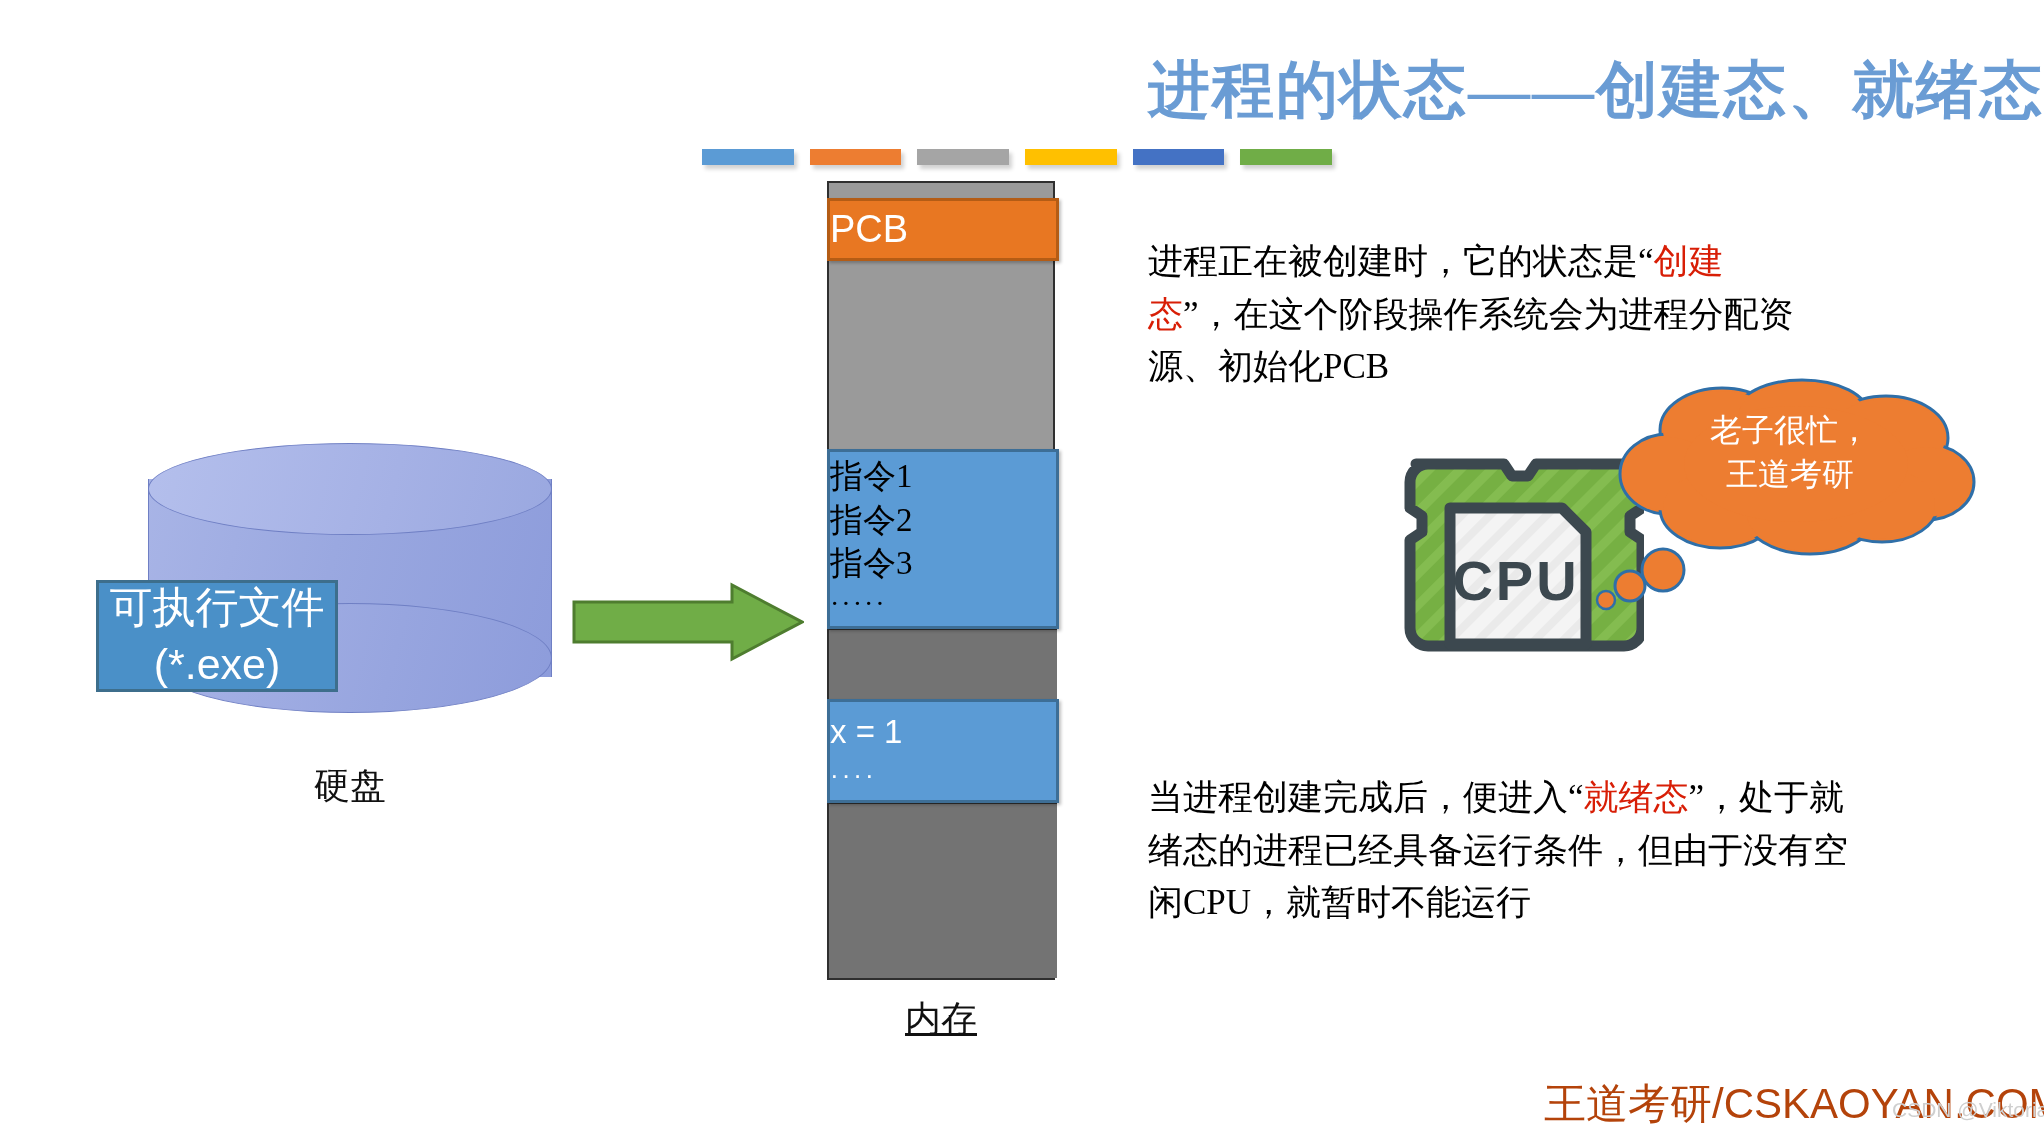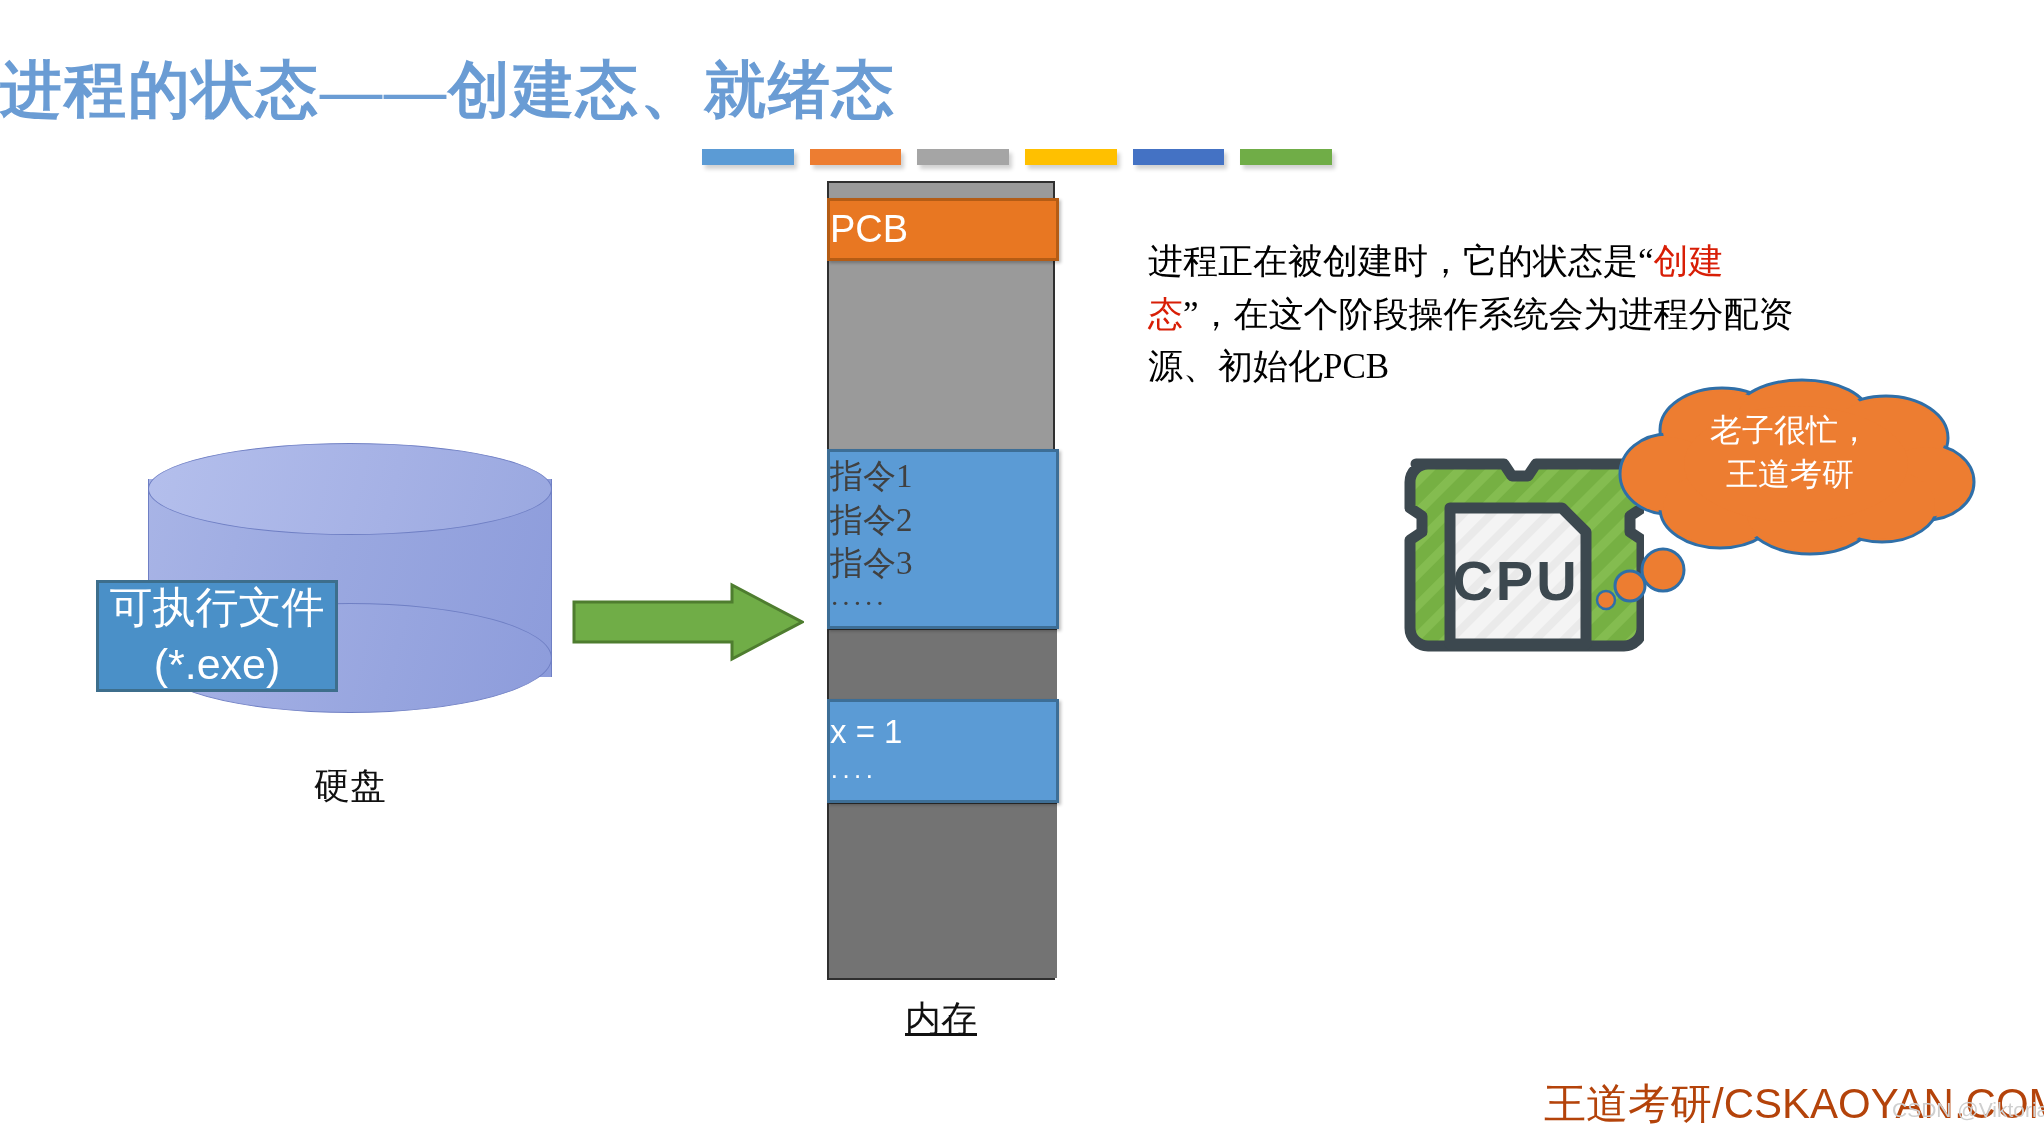--- a/index.html
+++ b/index.html
@@ -15,21 +15,21 @@
     width: 2044px;
     height: 1138px;
     background: #ffffff;
   }
 
   
   #title {
     position: absolute;
     left: 0; top: 48px;
     width: 2044px;
-    text-align: left;
+    text-align: right;
     font-family: "Liberation Serif", "DejaVu Serif", serif;
     font-size: 62px;
     font-weight: 700;
     color: #6a9cd4;
     letter-spacing: 2px;
     white-space: nowrap;
   }
   #accent-bars {
     position: absolute;
     left: 702px; top: 149px;
@@ -146,21 +146,21 @@
     color: #ffffff;
     font-size: 38px;
     font-family: "Liberation Sans", "DejaVu Sans", sans-serif;
     box-shadow: 2px 2px 3px rgba(0,0,0,0.25);
   }
   #code-block {
     top: 266px;
     height: 180px;
     background: #5b9bd5;
     border: 3px solid #3d6e96;
-    color: #404040;
+    color: #000000;
     font-size: 33px;
     line-height: 1.32;
     font-family: "Liberation Serif", "DejaVu Serif", serif;
     box-shadow: 2px 2px 3px rgba(0,0,0,0.25);
   }
   #code-block .dots { font-size: 28px; letter-spacing: 2px; }
   #data-block {
     top: 516px;
     height: 104px;
     background: #5b9bd5;
@@ -295,20 +295,23 @@
       <div>x = 1</div>
       <div class="dots">····</div>
     </div>
   </div>
   <div id="memory-label">内存</div>
 
   <div class="para" id="para-create">
     <span>进程正在被创建时，它的状态是“</span><span class="hl">创建态</span><span>”，在这个阶段操作系统会为进程分配资源、初始化PCB</span>
   </div>
 
+  <div class="para" id="para-ready">
+    <span>当进程创建完成后，便进入“</span><span class="hl">就绪态</span><span>”，处于就绪态的进程已经具备运行条件，但由于没有空闲CPU，就暂时不能运行</span>
+  </div>
 
   <div id="cpu">
     <svg width="256" height="256" viewBox="0 0 256 256">
       <defs>
         <pattern id="hatch" width="22" height="22" patternTransform="rotate(45)" patternUnits="userSpaceOnUse">
           <rect width="22" height="22" fill="#76b043"></rect>
           <rect width="9" height="22" fill="#84bc50"></rect>
         </pattern>
         <pattern id="hatch2" width="20" height="20" patternTransform="rotate(45)" patternUnits="userSpaceOnUse">
           <rect width="20" height="20" fill="#f4f4f4"></rect>

